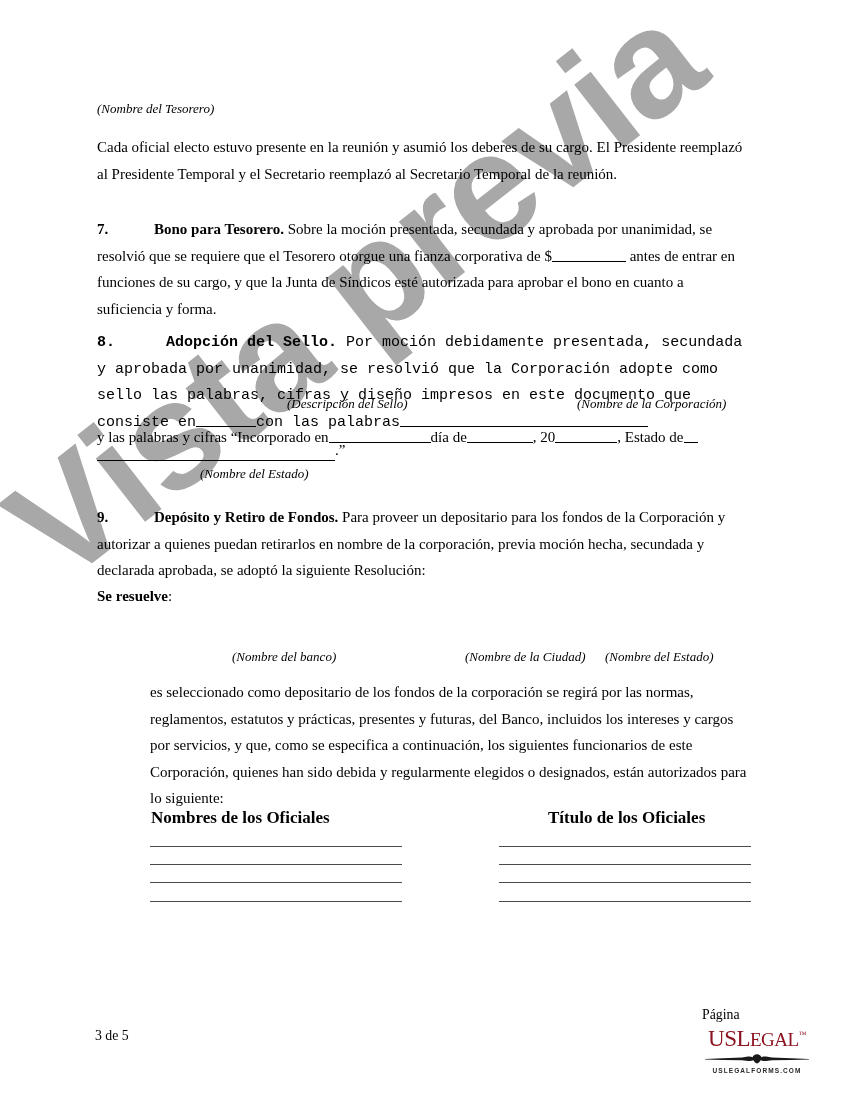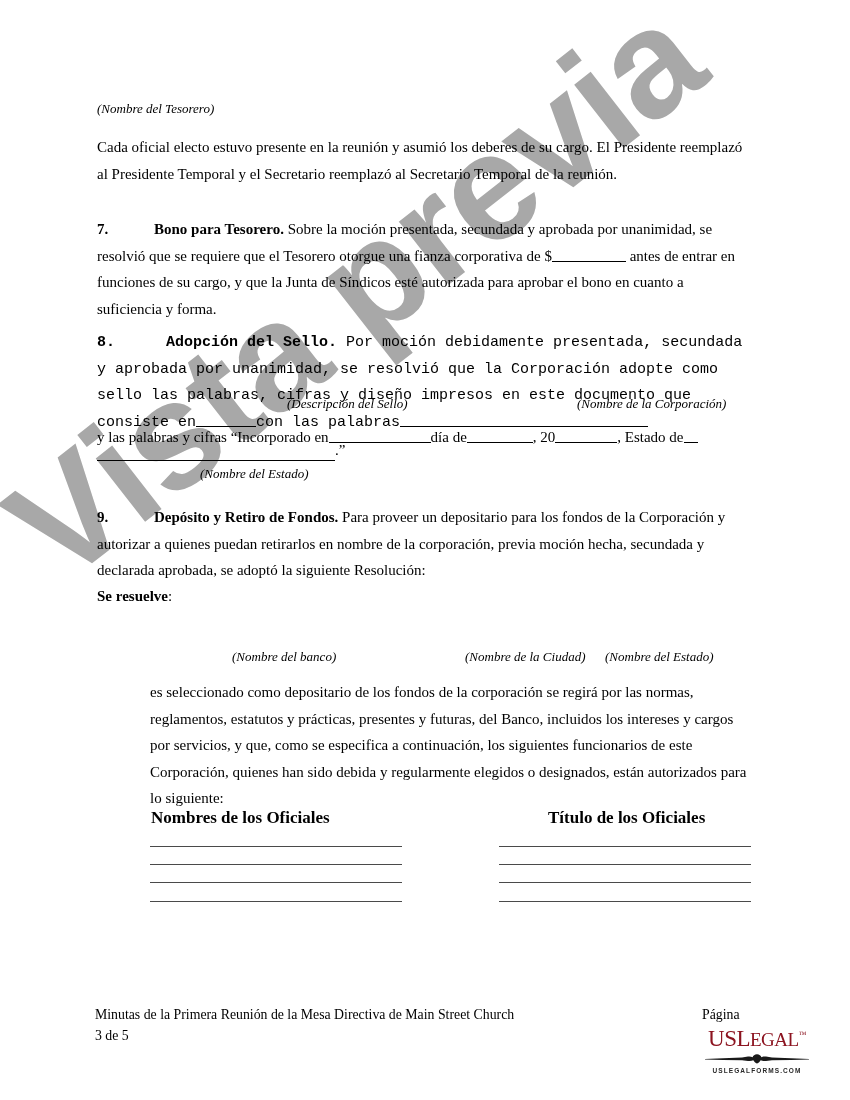--- a/index.html
+++ b/index.html
@@ -211,21 +211,20 @@
     <div class="sigline" style="left:150px; top:846px; width:252px;"></div>
     <div class="sigline" style="left:150px; top:864px; width:252px;"></div>
     <div class="sigline" style="left:150px; top:882px; width:252px;"></div>
     <div class="sigline" style="left:150px; top:901px; width:252px;"></div>
 
     <div class="sigline" style="left:499px; top:846px; width:252px;"></div>
     <div class="sigline" style="left:499px; top:864px; width:252px;"></div>
     <div class="sigline" style="left:499px; top:882px; width:252px;"></div>
     <div class="sigline" style="left:499px; top:901px; width:252px;"></div>
 
-    <div class="abs footer-text" style="left:95px; top:1004px; white-space:nowrap;">Minutas de la Primera Reunión de la Mesa Directiva de Main Street Church</div>
     <div class="abs footer-text" style="left:95px; top:1025px; white-space:nowrap;">3 de 5</div>
     <div class="abs footer-text" style="left:702px; top:1004px; white-space:nowrap;">Página</div>
 
     <div id="logo-block">
       <div class="logo-word"><span class="lg-big">US</span><span class="lg-big">L</span><span class="lg-small">EGAL</span><span class="logo-tm">™</span></div>
       <svg id="eagle" width="112" height="13" viewBox="0 0 112 13">
         <path d="M56 1.2 C53.6 1.2 52.2 2.6 51.6 4.2 C50.4 3.6 48.6 3.3 47 3.6 L41 4.4 L22 5.3 L4 5.9 L4 6.6 L22 6.9 L41 7.3 L47 7.9 C49 8.2 51 7.9 52.3 7.2 C53.2 8.8 54.4 9.8 56 10.4 C57.6 9.8 58.8 8.8 59.7 7.2 C61 7.9 63 8.2 65 7.9 L71 7.3 L90 6.9 L108 6.6 L108 5.9 L90 5.3 L71 4.4 L65 3.6 C63.4 3.3 61.6 3.6 60.4 4.2 C59.8 2.6 58.4 1.2 56 1.2 Z" fill="#1a1a1a"></path>
         <path d="M56 2.4 C57.1 2.4 58 3.4 58.3 4.8 L56 6.3 L53.7 4.8 C54 3.4 54.9 2.4 56 2.4 Z" fill="#ffffff" opacity="0.0"></path>
       </svg>
       <div class="logo-sub">USLEGALFORMS.COM</div>

